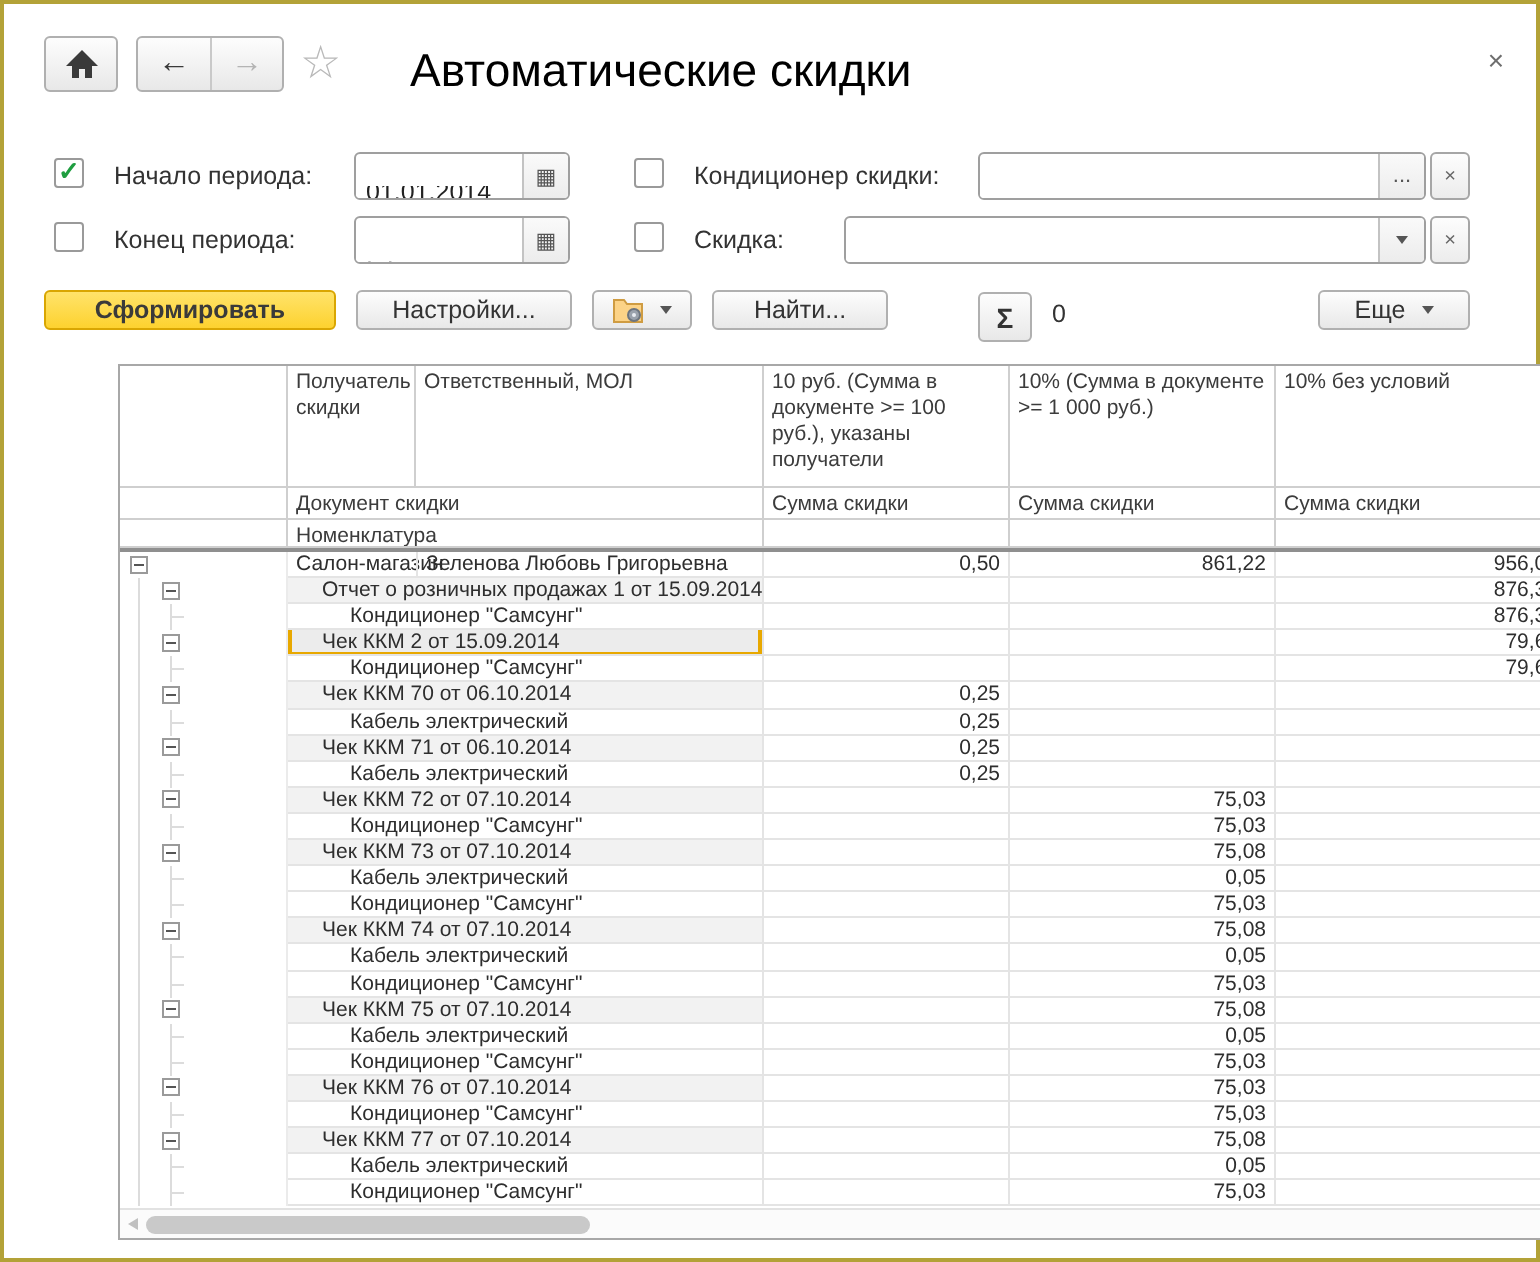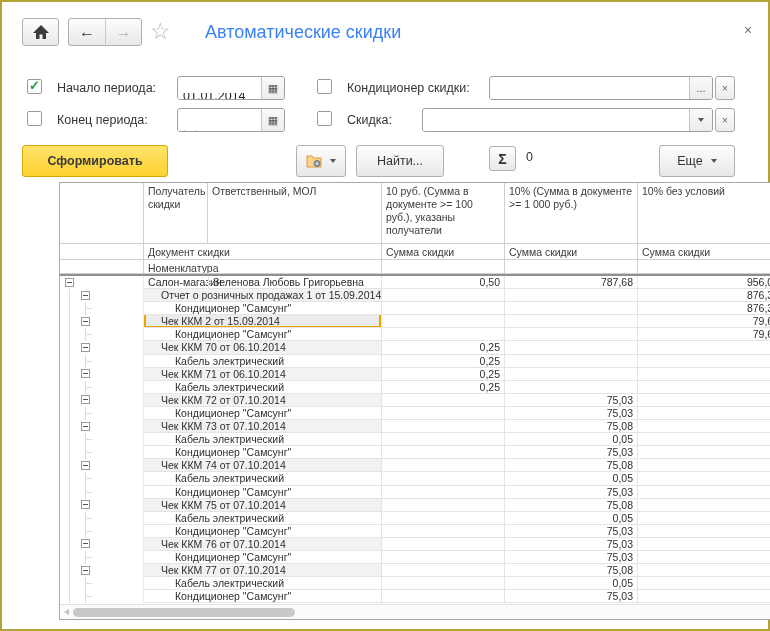--- a/index.html
+++ b/index.html
@@ -9,40 +9,40 @@
 
   
   .btn { position:absolute; background:linear-gradient(#fdfdfd,#e8e8e8); border:1px solid #b0b0b0;
          border-radius:3px; color:#333; font-size:12.5px; text-align:center; cursor:default;
          display:flex; align-items:center; justify-content:center; }
   .homebtn { left:20px; top:16px; width:37px; height:28px; }
   .navgrp  { left:66px; top:16px; width:74px; height:28px; padding:0; overflow:hidden; }
   .navhalf { width:50%; height:100%; display:flex; align-items:center; justify-content:center; font-size:16px; font-weight:bold; color:#3a3a3a; }
   .navhalf.fwd { border-left:1px solid #c9c9c9; color:#b4b4b4; }
   .star { position:absolute; left:148px; top:16px; font-size:23px; color:#b9b9b9; }
-  .wtitle { position:absolute; left:203px; top:20px; font-size:18px; color:#3b82f6; }
+  .wtitle { position:absolute; left:203px; top:20px; font-size:23px; color:#000000; }
   .wclose { position:absolute; left:738px; top:20px; font-size:14px; color:#6e6e6e; width:16px; height:16px; text-align:center; }
 
   
   .chk { position:absolute; width:15px; height:15px; background:#fff; border:1px solid #9a9a9a; border-radius:2px;
          font-size:13px; line-height:13px; text-align:center; color:#1f9e40; font-weight:bold; }
   .chk .tick { display:none; position:relative; top:-1px; }
   .chk.checked .tick { display:inline; }
   .flabel { position:absolute; font-size:12.5px; color:#333; }
   .fieldgrp { position:absolute; height:24px; display:flex; border:1px solid #9f9f9f; border-radius:3px; background:#fff; overflow:hidden; }
   .fieldgrp input { flex:1; border:none; outline:none; font-family:"Liberation Sans",sans-serif; font-size:12.5px; color:#222; padding:0 5px; min-width:0; background:#fff;margin-top:16px; }
   .fieldgrp.empty input { color:#999; }
   .fbtn { width:23px; border:none; border-left:1px solid #c3c3c3; background:linear-gradient(#fafafa,#ececec);
           font-size:11px; color:#555; display:flex; align-items:center; justify-content:center; font-family:"Liberation Sans",sans-serif; }
   .xbtn { position:absolute; width:20px; height:24px; background:linear-gradient(#fdfdfd,#ececec); border:1px solid #a6a6a6;
           border-radius:3px; font-size:10px; color:#666; display:flex; align-items:center; justify-content:center; }
   .arrow-down { width:0; height:0; border-left:3.5px solid transparent; border-right:3.5px solid transparent; border-top:4px solid #555; display:inline-block; }
 
   
-  .tbtn { position:absolute; top:143px; height:32px; }
+  .tbtn { position:absolute; top:143px; height:20px; }
   .gen { background:linear-gradient(#ffe36b,#fdd22f); border:1px solid #d9a602; font-weight:bold; color:#3a3a3a; }
   .sigma { font-size:14px; font-weight:bold; color:#333; }
   .sumval { position:absolute; left:524px; top:148px; font-size:12.5px; color:#333; }
   .gap { display:inline-block; width:8px; }
 
   
   .rtable { position:absolute; left:15px; top:180px; width:740px; height:438px; border:1px solid #a8a8a8; background:#fff;margin-left:42px; }
   .grid { width:723px; }
   .hrow { display:flex; }
   .hc { border-right:1px solid #cfcfcf; border-bottom:1px solid #cfcfcf; padding:2px 4px; font-size:10.5px; color:#3c3c3c; line-height:1.25; overflow:hidden; }
@@ -143,20 +143,23 @@
         <span class="arrow-down"></span>
       </div>
   </div>
   <div class="xbtn" style="left:713px;top:106px;">
       <span>×</span>
     </div>
 
   <div class="btn tbtn gen" style="left:20px;width:146px;">
       <span>Сформировать</span>
     </div>
+  <div class="btn tbtn" style="left:176px;width:108px;">
+      <span>Настройки...</span>
+    </div>
   <div class="btn tbtn" style="left:294px;width:50px;">
     <svg width="16" height="14" viewBox="0 0 16 14">
       <path d="M1 2 h5 l1.5 2 H15 v9 H1 Z" fill="#fcd387" stroke="#cf9c42" stroke-width="1"></path>
       <circle cx="11" cy="9.5" r="3" fill="#9aa2ac" stroke="#6d757f"></circle>
       <circle cx="11" cy="9.5" r="1" fill="#e9edf2"></circle>
     </svg>
     <span class="gap"></span>
       <span class="arrow-down"></span>
   </div>
   <div class="btn tbtn" style="left:354px;width:88px;">
@@ -204,21 +207,21 @@
           <div class="tcell">
             <div class="expander x1">
               <div class="minus"></div>
             </div>
           </div>
           <div class="cell w-c23 split">
             <div class="sp1">Салон-магазин</div>
             <div class="sp2">Зеленова Любовь Григорьевна</div>
           </div>
           <div class="cell num w-c4">0,50</div>
-          <div class="cell num w-c5">787,68</div>
+          <div class="cell num w-c5">861,22</div>
           <div class="cell num w-c6">956,06</div>
         </div>
         <div class="trow lvl2">
           <div class="tcell">
             <div class="vline l1"></div>
             <div class="expander x2">
               <div class="minus"></div>
             </div>
           </div>
           <div class="cell w-c23 ind2">Отчет о розничных продажах 1 от 15.09.2014</div>

